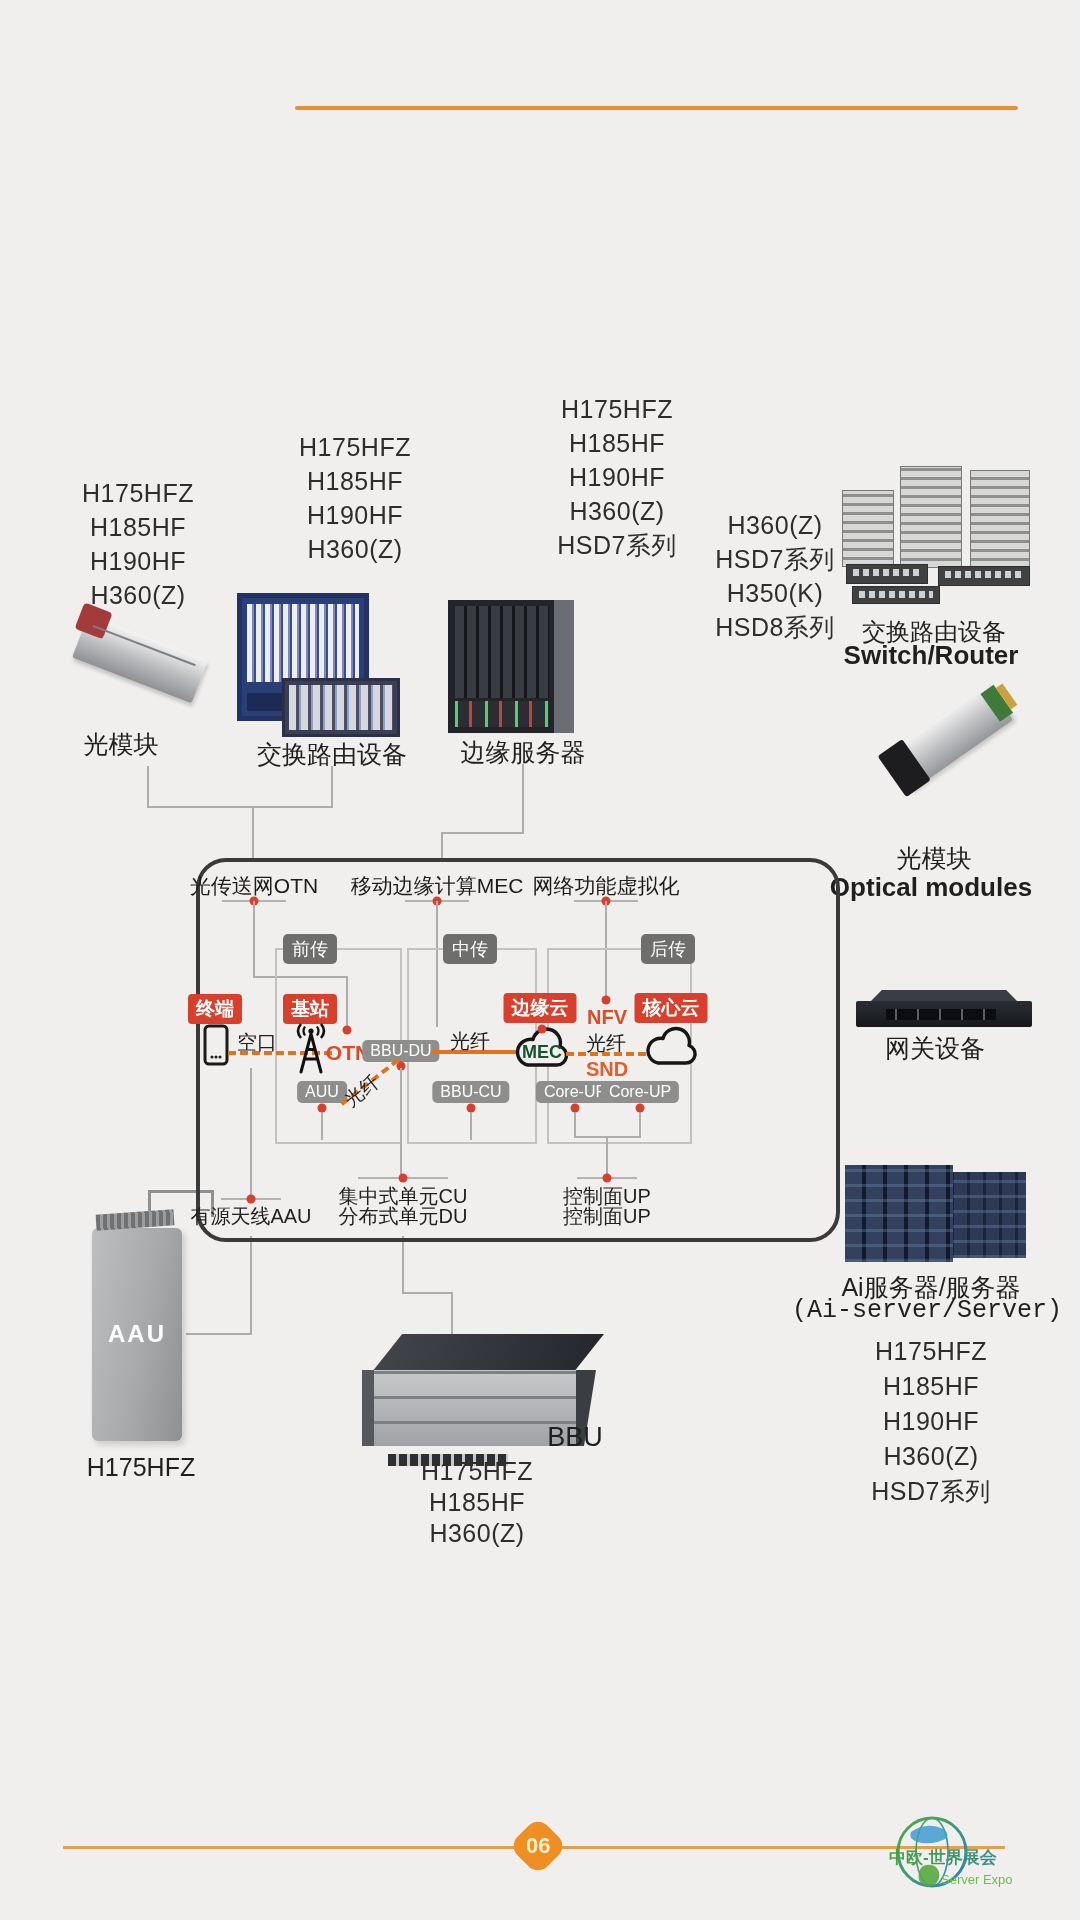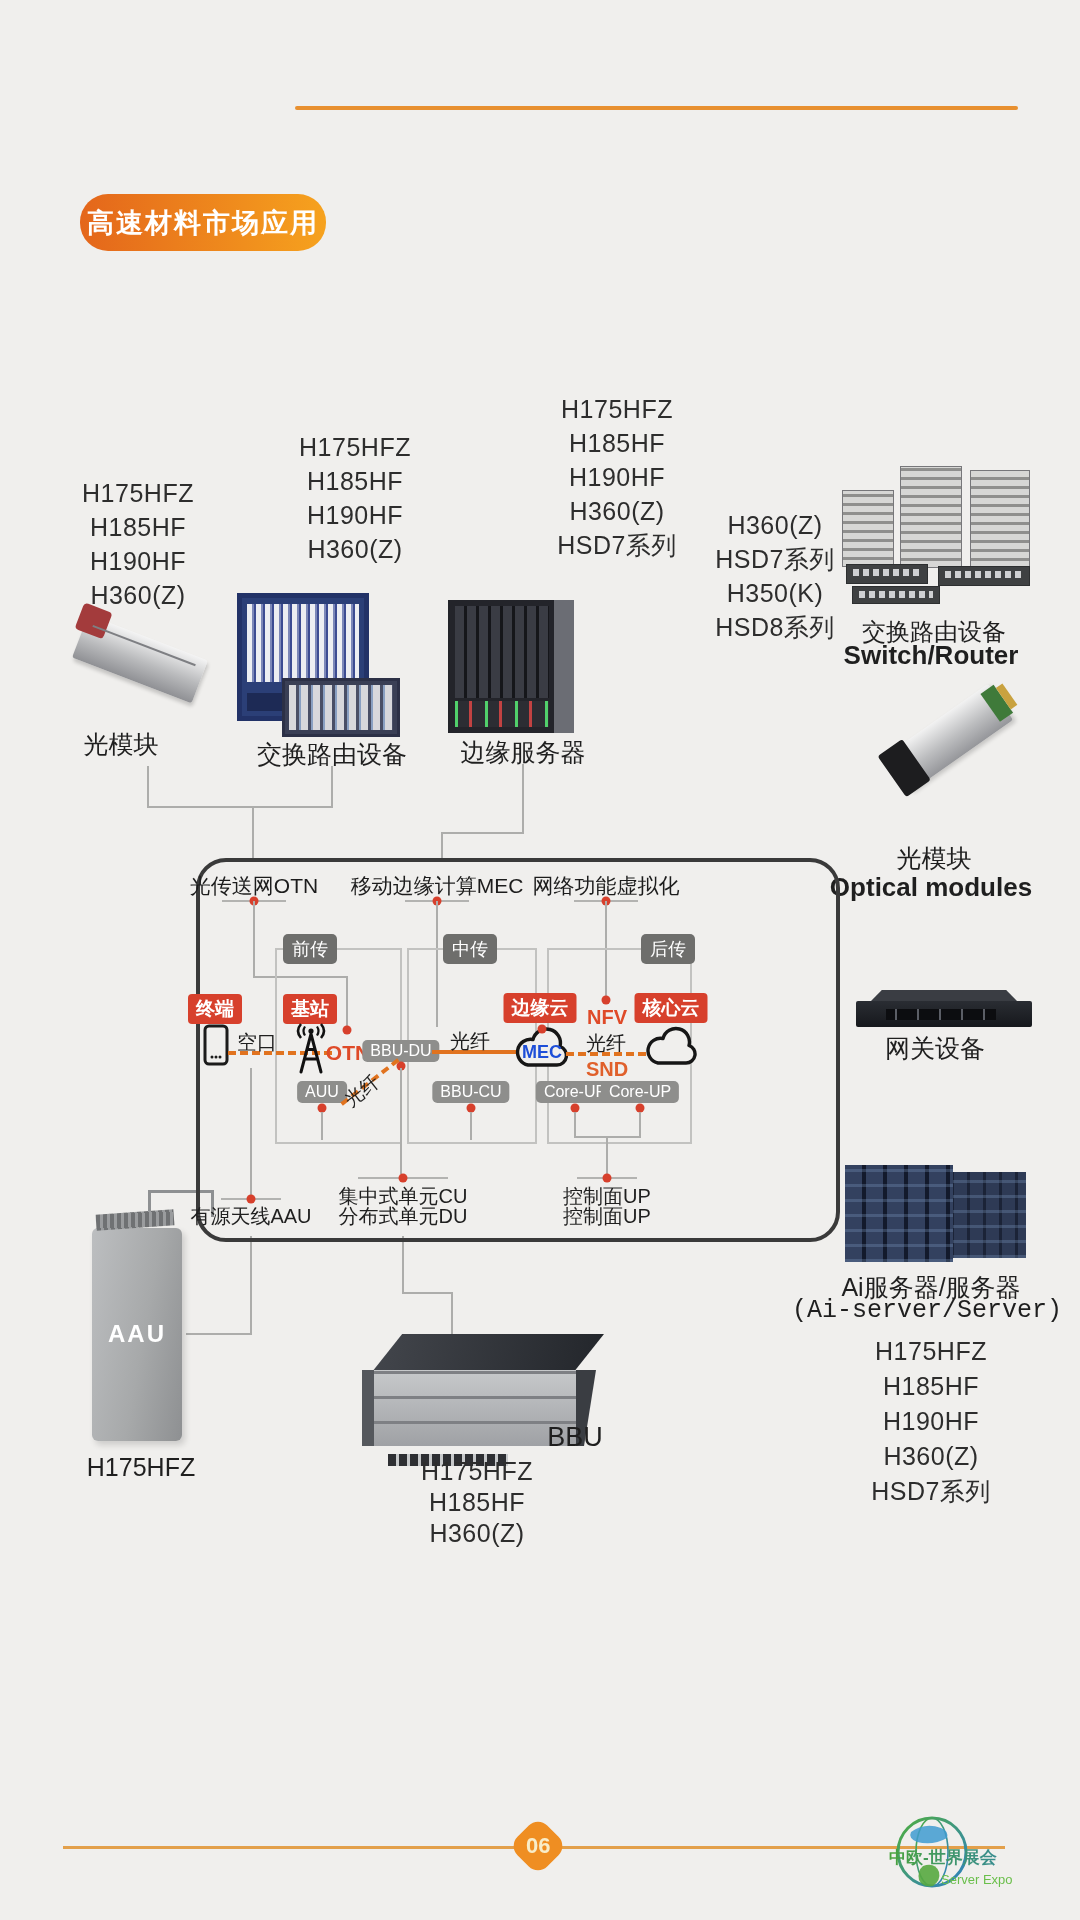--- a/index.html
+++ b/index.html
@@ -31,21 +31,21 @@
   .stage{position:absolute;transform:translate(-50%,-50%);background:#6e6e6c;color:#fff;font-size:18px;
          padding:3px 9px;border-radius:5px;white-space:nowrap;}
   .node{position:absolute;transform:translate(-50%,-50%);background:#d7402c;color:#fff;font-size:19px;font-weight:bold;
         padding:2px 8px;border-radius:4px;white-space:nowrap;}
   .unit{position:absolute;transform:translate(-50%,-50%);background:#8e8e8c;color:#fff;font-size:16px;
         padding:2px 8px;border-radius:5px;white-space:nowrap;}
   .redtx{position:absolute;transform:translateX(-50%);color:#df4a28;font-weight:bold;white-space:nowrap;}
   .blktx{position:absolute;transform:translateX(-50%);color:#1f1f1f;font-size:20px;white-space:nowrap;}
   .botlb{position:absolute;transform:translateX(-50%);color:#1f1f1f;font-size:20px;line-height:20px;
          text-align:center;white-space:nowrap;}
-  .mec-txt{position:absolute;transform:translateX(-50%);color:#1d4ed8;font-size:18px;font-weight:bold;}
+  .mec-txt{position:absolute;transform:translateX(-50%);color:#14532d;font-size:18px;font-weight:bold;}
   
   .fline{position:absolute;left:63px;top:1846px;width:942px;height:3px;background:#e3a04b;}
   .pnum{position:absolute;left:517px;top:1825px;width:42px;height:42px;background:#ef8e22;border-radius:13px;
         transform:rotate(45deg);display:flex;align-items:center;justify-content:center;}
   .pnum span{transform:rotate(-45deg);color:#f8edc9;font-size:22px;font-weight:bold;}
   .grad-cn{position:absolute;left:889px;top:1846px;width:170px;font-size:17px;font-weight:bold;white-space:nowrap;
         background:linear-gradient(90deg,#49a33b,#2e7fc0);-webkit-background-clip:text;background-clip:text;color:transparent;}
   .logo-en{position:absolute;left:941px;top:1872px;font-size:13px;color:#6abf4b;white-space:nowrap;}
   
   .photo{position:absolute;}
@@ -104,21 +104,20 @@
   .bbu-left{position:absolute;left:0px;top:36px;width:12px;height:76px;background:#55585d;}
   .bbu-ports{position:absolute;left:16px;top:84px;width:120px;height:12px;
             background:repeating-linear-gradient(90deg,#2e2f33 0 8px,#c7c9cb 8px 11px);}
 </style>
 </head>
 <body>
 
 <div class="canvas">
 
   <div class="title-line"></div>
-  <div class="hbadge">高速材料市场应用</div>
 
   <div class="vl" style="left:147px;top:766px;height:40px;"></div>
   <div class="vl" style="left:331px;top:766px;height:40px;"></div>
   <div class="hl" style="left:147px;top:806px;width:186px;"></div>
   <div class="vl" style="left:252px;top:806px;height:56px;"></div>
   <div class="vl" style="left:522px;top:764px;height:68px;"></div>
   <div class="hl" style="left:441px;top:832px;width:83px;"></div>
   <div class="vl" style="left:441px;top:832px;height:30px;"></div>
 
   <div class="vl" style="left:250px;top:1236px;height:97px;"></div>

